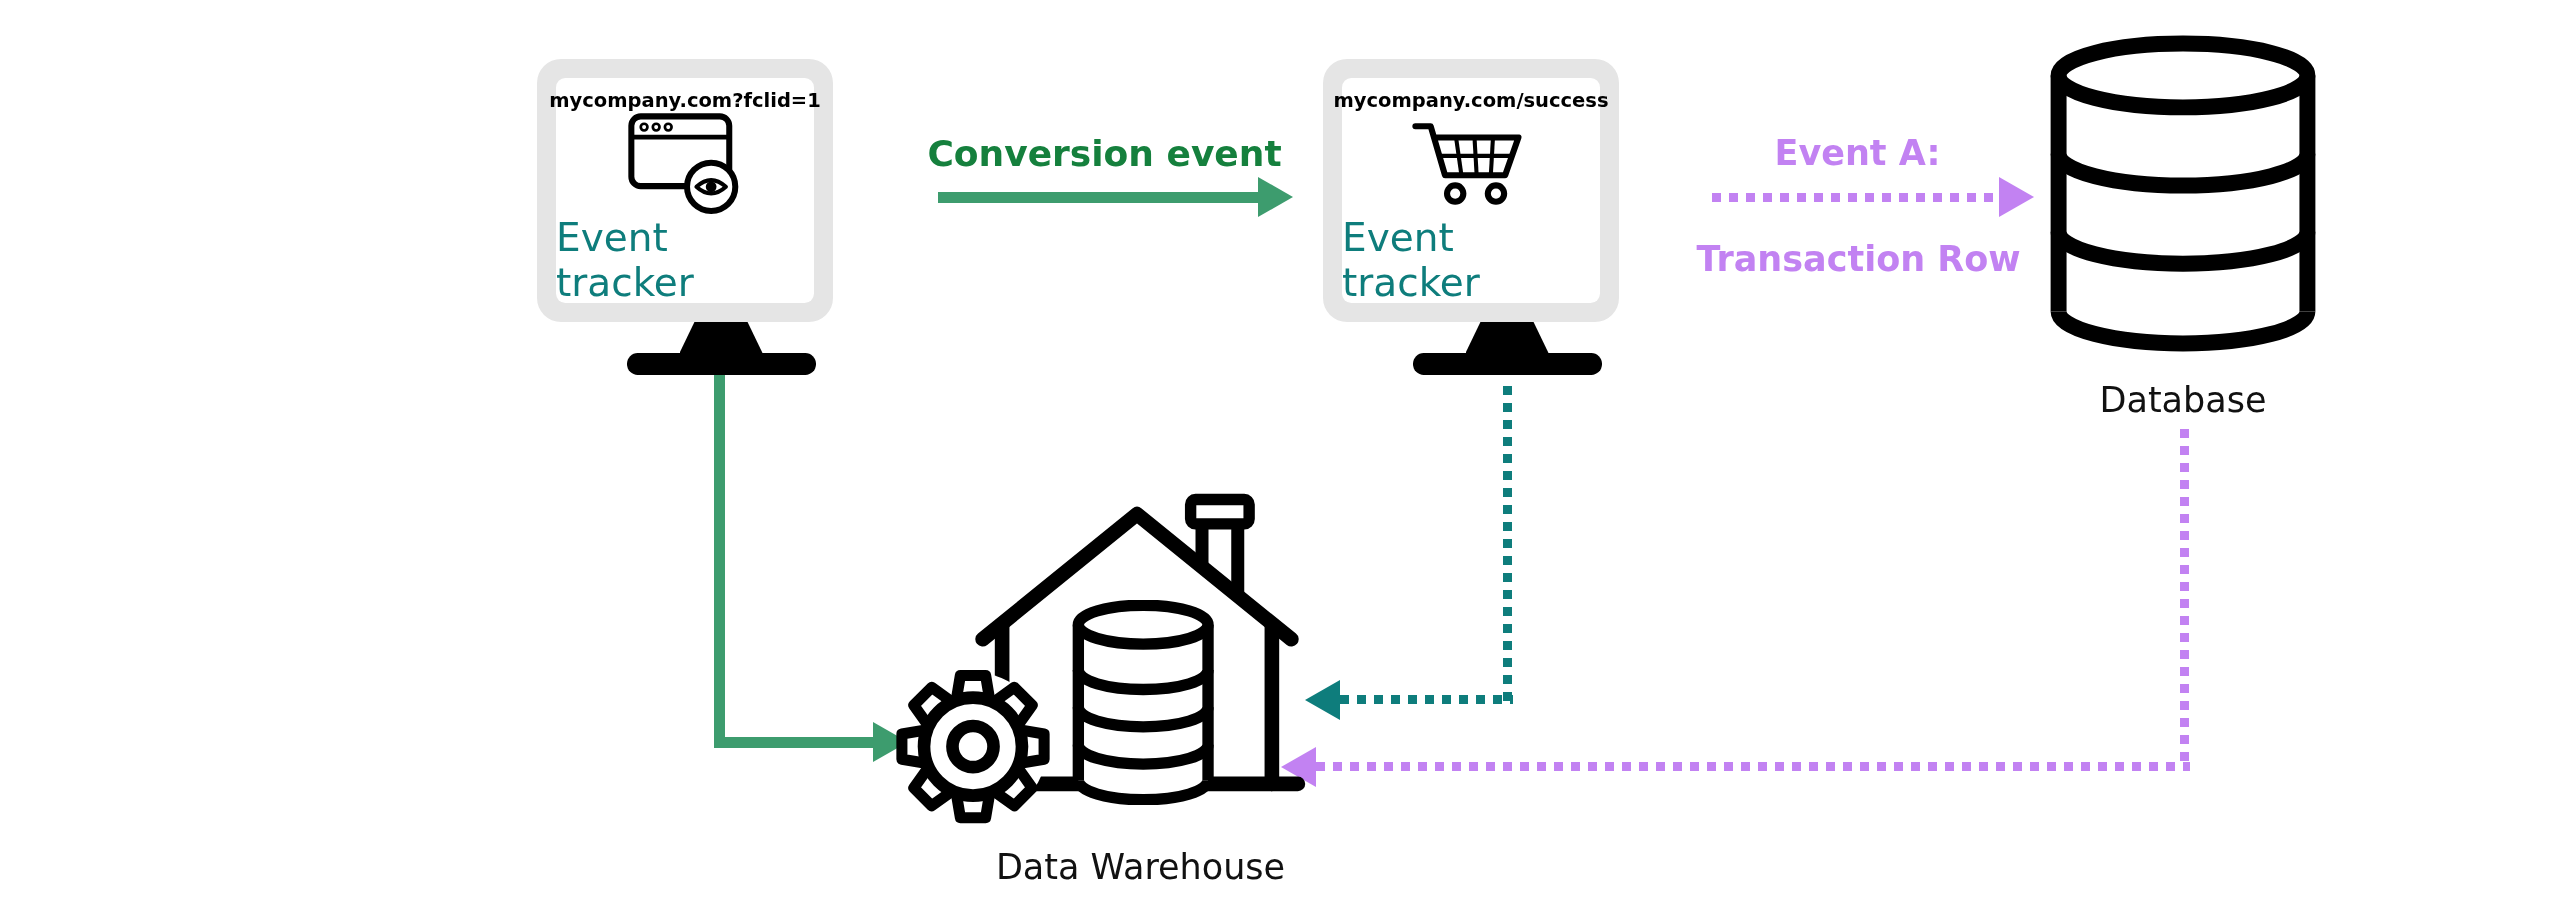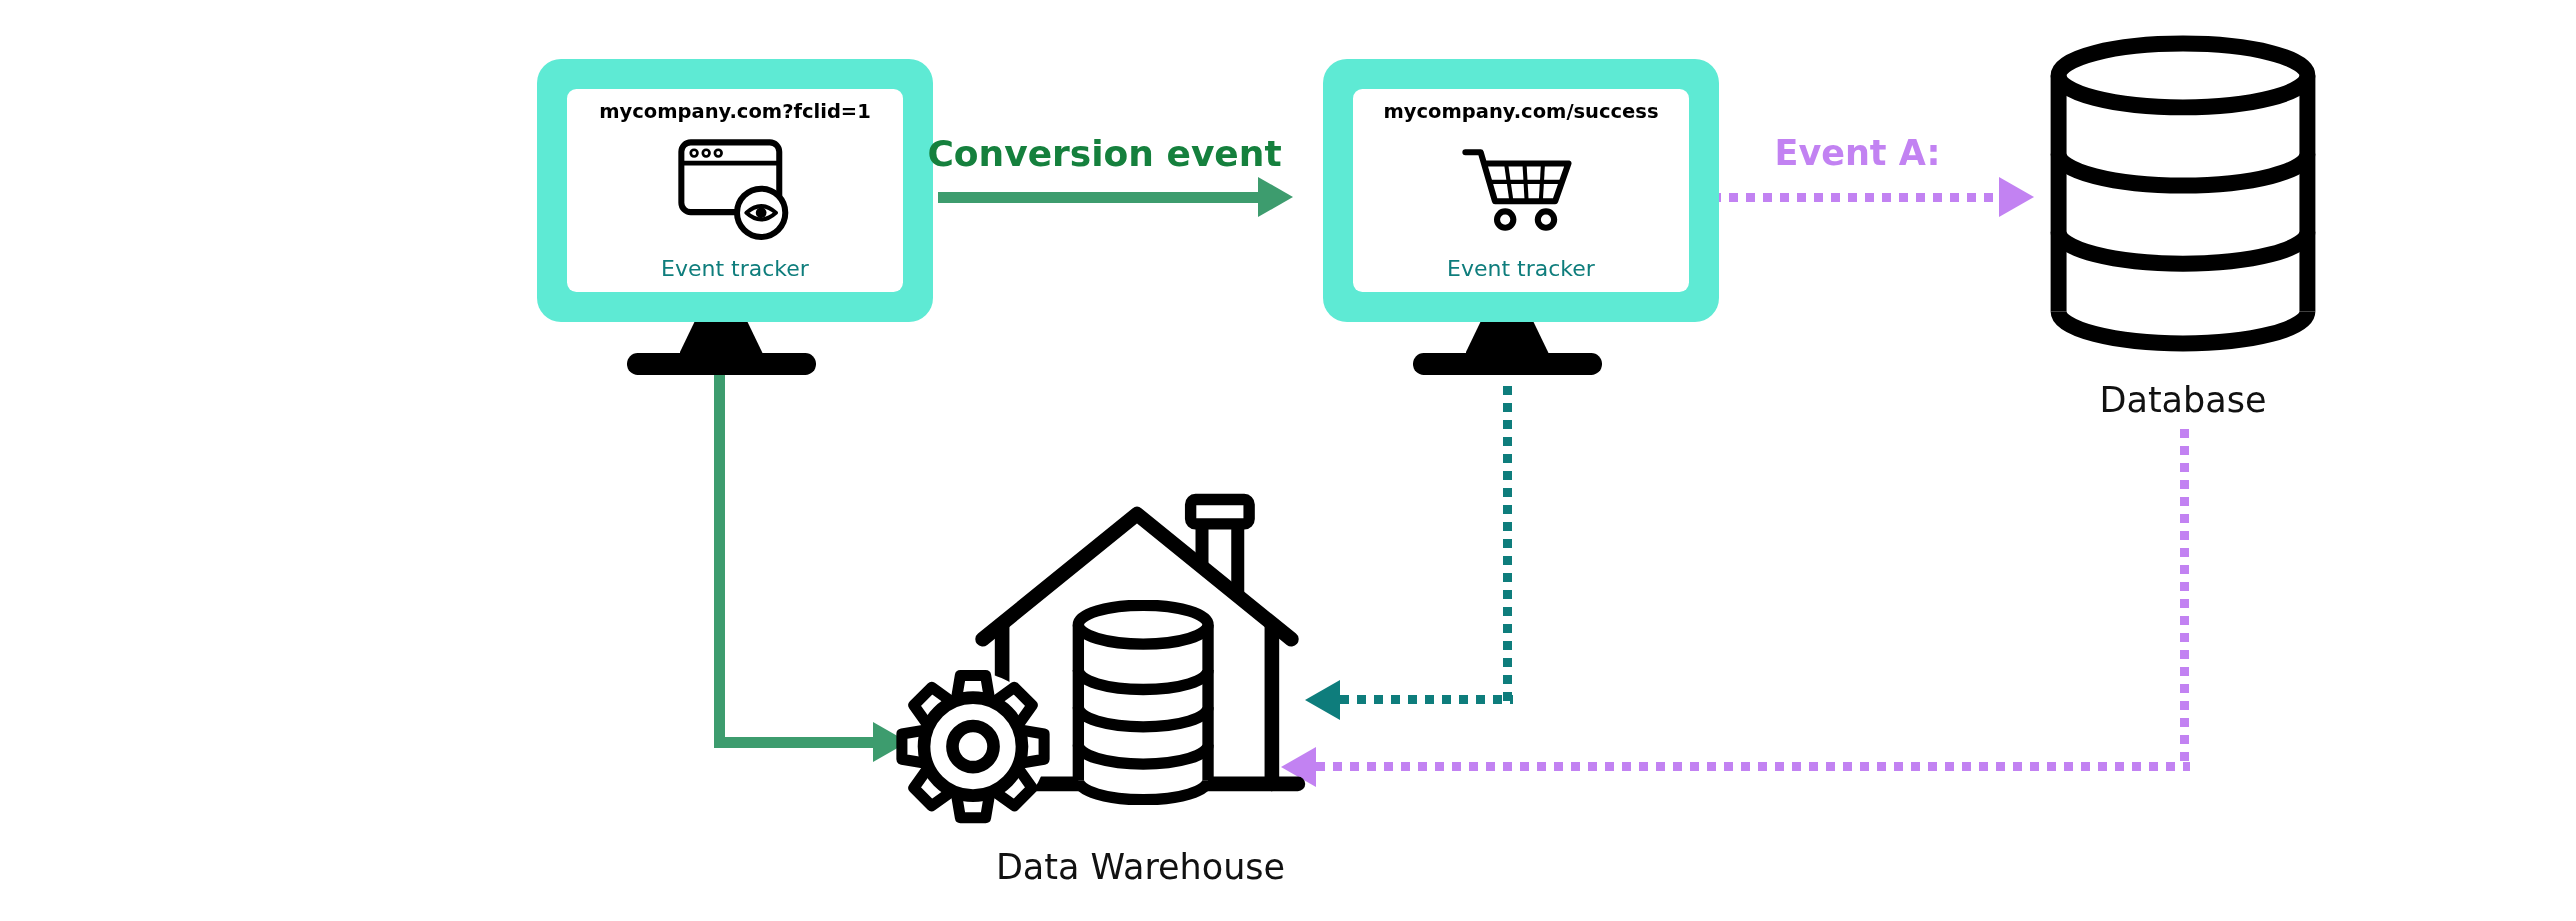--- a/index.html
+++ b/index.html
@@ -13,27 +13,27 @@
   .purple{--c:var(--purple);}
   .solid-h{position:absolute;height:10.7px;background:var(--c);}
   .solid-v{position:absolute;width:10.7px;background:var(--c);}
   .dotted-h{position:absolute;height:9.4px;background-image:repeating-linear-gradient(90deg,var(--c) 0 8.7px,transparent 8.7px 17px);}
   .dotted-v{position:absolute;width:9.4px;background-image:repeating-linear-gradient(180deg,var(--c) 0 8.7px,transparent 8.7px 17px);}
   .head{position:absolute;width:0;height:0;border-top:20px solid transparent;border-bottom:20px solid transparent;}
   .head.dir-right{border-left:35px solid var(--c);}
   .head.dir-left{border-right:35px solid var(--c);}
   
   .monitor{position:absolute;width:368px;}
-  .bezel{width:396px;height:263px;background:#5eead4;border-radius:24px;box-sizing:border-box;padding:30px;}
+  .bezel{width:296px;height:263px;background:#e5e5e5;border-radius:24px;box-sizing:border-box;padding:19px;}
   .screen{width:100%;height:100%;background:#fff;border-radius:9.4px;display:flex;flex-direction:column;align-items:center;}
   .url{margin-top:10.7px;font-size:19.5px;line-height:24px;white-space:nowrap;}
   .url .pre{font-weight:600;}
   .url .suf{font-weight:800;}
   .icon-zone{flex:1;display:flex;align-items:center;justify-content:center;}
-  .tracker-label{margin-bottom:10.7px;font-size:22px;font-weight:500;color:var(--teal);}
+  .tracker-label{margin-bottom:10.7px;font-size:39px;font-weight:500;color:var(--teal);}
   .stand-neck{width:83px;height:31px;background:#000;margin:0 auto;clip-path:polygon(18% 0,82% 0,100% 100%,0 100%);}
   .stand-base{width:189px;height:21.5px;background:#000;border-radius:10.7px;margin:0 auto;}
   
   .lbl{position:absolute;white-space:nowrap;}
   .lbl-conversion{left:836px;top:133px;width:537px;text-align:center;font-size:36px;font-weight:600;color:#15803d;}
   .lbl-optA{left:1690px;top:133px;width:335px;text-align:center;font-size:35px;font-weight:700;color:var(--purple);}
   .lbl-transaction{left:1684px;top:239px;width:349px;text-align:center;font-size:35px;font-weight:700;color:var(--purple);}
   .lbl-optB{left:1538px;top:415px;font-size:35px;font-weight:700;line-height:55px;color:var(--teal);white-space:nowrap;}
   .lbl-database{left:2039px;top:380px;width:288px;text-align:center;font-size:35px;font-weight:500;color:#111;}
   .lbl-warehouse{left:946px;top:847px;width:389px;text-align:center;font-size:35px;font-weight:400;color:#111;}
@@ -163,17 +163,18 @@
       <path d="M-11 -27 L-8 -45 L8 -45 L11 -27 Z" transform="rotate(315)"></path>
     </g>
     <circle cx="50" cy="51" r="31" fill="#fff" stroke="#000" stroke-width="8"></circle>
     <circle cx="50" cy="51" r="13" fill="#fff" stroke="#000" stroke-width="8"></circle>
   </svg>
 
   <div class="lbl lbl-warehouse">Data Warehouse</div>
 
   <div class="lbl lbl-conversion">Conversion event</div>
   <div class="lbl lbl-optA">Event A:</div>
+  <div class="lbl lbl-transaction">Transaction Row</div>
   <div class="lbl lbl-optB">
   </div>
 
 </div>
 
 
 </body></html>

